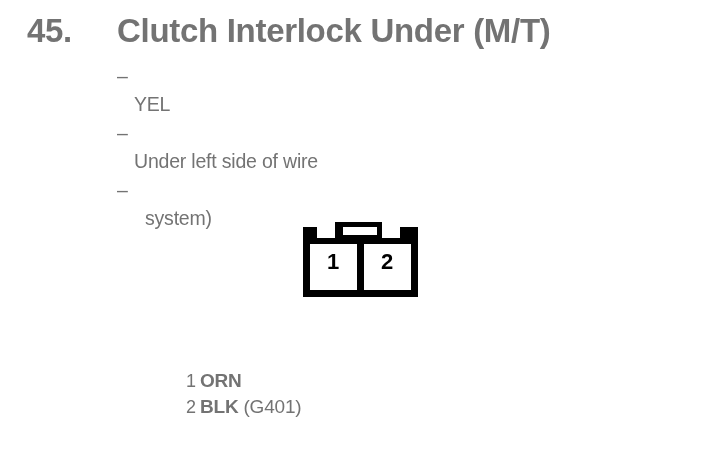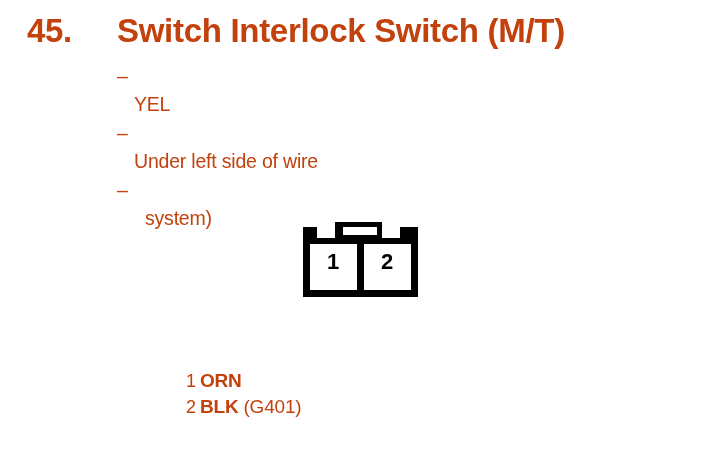--- a/index.html
+++ b/index.html
@@ -1,20 +1,20 @@
 <!DOCTYPE html>
 <html><head>
 <meta charset="utf-8">
 <style>
   html,body { margin:0; padding:0; background:#ffffff; }
   .page {
     position:relative;
     width:704px; height:476px;
     background:#ffffff;
-    color:#c2410c;
+    color:#737373;
     font-family:"Liberation Sans", sans-serif;
     overflow:hidden;
   }
 
   
   .heading {
     position:absolute; top:11px; left:0; right:0; height:40px;
     font-weight:bold; font-size:33px; line-height:40px; letter-spacing:-0.3px;
     white-space:nowrap;
   }
@@ -52,21 +52,21 @@
   .pin-color{ font-weight:bold; }
   .pin-desc { margin-left:5px; }
 </style>
 </head>
 <body>
 
 <div class="page">
 
   <div class="heading">
     <span class="num">45.</span>
-    <span class="title">Switch Interlock Switch (M/T)</span>
+    <span class="title">Clutch Interlock Under (M/T)</span>
   </div>
 
   <div class="details">
     <div class="bullet">
       <span class="dash">–</span>
       <span class="btext">YEL</span>
     </div>
     <div class="bullet">
       <span class="dash">–</span>
       <span class="btext">Under left side of wire</span>

